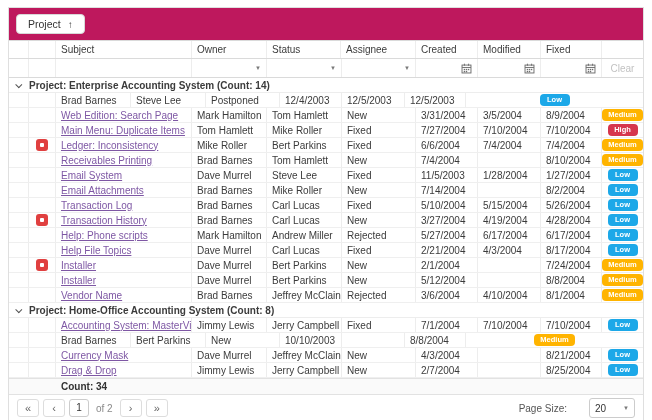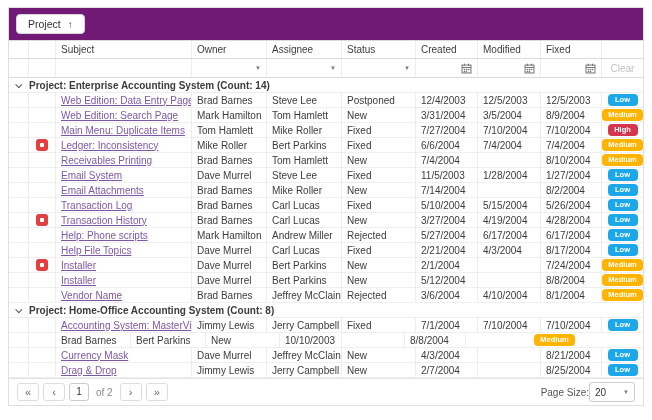--- a/index.html
+++ b/index.html
@@ -1,21 +1,21 @@
 <!DOCTYPE html>
 <html><head>
 <meta charset="utf-8">
 <style>
   * { box-sizing: border-box; margin: 0; padding: 0; }
   html,body { width:652px; height:420px; background:#fff; overflow:hidden;
     font-family:"Liberation Sans","DejaVu Sans",sans-serif; color:#3b3b3b; }
   .widget { position:absolute; left:8px; top:7px; width:636px; border:1px solid #dfdfdf; background:#fff; }
 
   
-  .group-panel { height:32px; display:flex; align-items:center; padding-left:7px; background:#701a75; }
+  .group-panel { height:32px; display:flex; align-items:center; padding-left:7px; background:#be185d; }
   .group-chip { display:inline-flex; align-items:center; gap:7px; border:1px solid #d8d8d8; border-radius:4px;
     background:#fff; padding:3px 11px; font-size:10.5px; color:#333; cursor:pointer; }
   .sort-arrow { font-size:10px; color:#333; }
 
   
   .row { display:flex; align-items:stretch; }
   .c { border-right:1px solid #ededed; padding:0 5px; display:flex; align-items:center;
        font-size:10px; overflow:hidden; white-space:nowrap; }
   .c:last-child { border-right:none; flex:1; }
   .c0 { width:20px; justify-content:center; padding:0; }
@@ -57,21 +57,21 @@
 
   .summary-row { height:16px; background:#fafafa; border-top:1px solid #e2e2e2; display:flex; align-items:center; }
   .summary-label { margin-left:52px; font-size:10px; font-weight:700; color:#333; }
 
   .pager { height:27px; border-top:1px solid #e2e2e2; display:flex; align-items:center; padding:0 8px; justify-content:space-between; }
   .pager-left { display:flex; align-items:center; gap:4px; }
   .pbtn { min-width:22px; height:18px; border:1px solid #ddd; border-radius:3px; background:#fff; color:#666;
     font-size:11px; line-height:16px; text-align:center; cursor:pointer; padding:0 3px; }
   .pcur { min-width:20px; height:18px; border:1px solid #ccc; border-radius:3px; font-size:10px; line-height:16px; text-align:center; color:#333; }
   .pof { color:#8a8a8a; font-size:10px; margin:0 3px; }
-  .pager-right { display:flex; align-items:center; gap:0; }
+  .pager-right { display:flex; align-items:center; gap:22px; }
   .ps-label { font-size:10px; color:#555; }
   .ps-select { width:46px; height:20px; border:1px solid #ccc; border-radius:3px; display:flex; align-items:center;
     justify-content:space-between; padding:0 5px; font-size:10px; color:#333; cursor:pointer; }
 </style>
 </head>
 <body>
 
 <div class="widget">
 
   <div class="group-panel">
@@ -79,22 +79,22 @@
       <span>Project</span>
       <span class="sort-arrow">↑</span>
     </div>
   </div>
 
   <div class="row hdr">
     <div class="c c0"></div>
     <div class="c c1"></div>
     <div class="c c2">Subject</div>
     <div class="c c3">Owner</div>
+    <div class="c c5">Status</div>
     <div class="c c4">Assignee</div>
-    <div class="c c5">Status</div>
     <div class="c c6">Created</div>
     <div class="c c7">Modified</div>
     <div class="c c8">Fixed</div>
     <div class="c c9"></div>
   </div>
 
   <div class="row filter">
     <div class="c c0"></div>
     <div class="c c1"></div>
     <div class="c c2">
@@ -159,23 +159,20 @@
       <div class="chev"></div>
     </div>
     <div class="group-label">Project: Enterprise Accounting System (Count: 14)</div>
   </div>
 
   <div class="row r">
     <div class="c c0"></div>
     <div class="c c1">
       
     </div>
-    <div class="c c2">
-      <span class="lnk">Web Edition: Data Entry Page</span>
-    </div>
     <div class="c c3">Brad Barnes</div>
     <div class="c c4">Steve Lee</div>
     <div class="c c5">Postponed</div>
     <div class="c c6">12/4/2003</div>
     <div class="c c7">12/5/2003</div>
     <div class="c c8">12/5/2003</div>
     <div class="c c9">
       <span class="badge" style="background: rgb(28, 168, 232);">Low</span>
     </div>
   </div>
@@ -507,20 +504,23 @@
     <div class="c c5">New</div>
     <div class="c c6">2/7/2004</div>
     <div class="c c7"></div>
     <div class="c c8">8/25/2004</div>
     <div class="c c9">
       <span class="badge" style="background: rgb(28, 168, 232);">Low</span>
     </div>
   </div>
 </div>
 
+  <div class="summary-row">
+    <span class="summary-label">Count: 34</span>
+  </div>
 
   <div class="pager">
     <div class="pager-left">
       <div class="pbtn">«</div>
       <div class="pbtn">‹</div>
       <div class="pcur">1</div>
       <div class="pof">of 2</div>
       <div class="pbtn">›</div>
       <div class="pbtn">»</div>
     </div>

